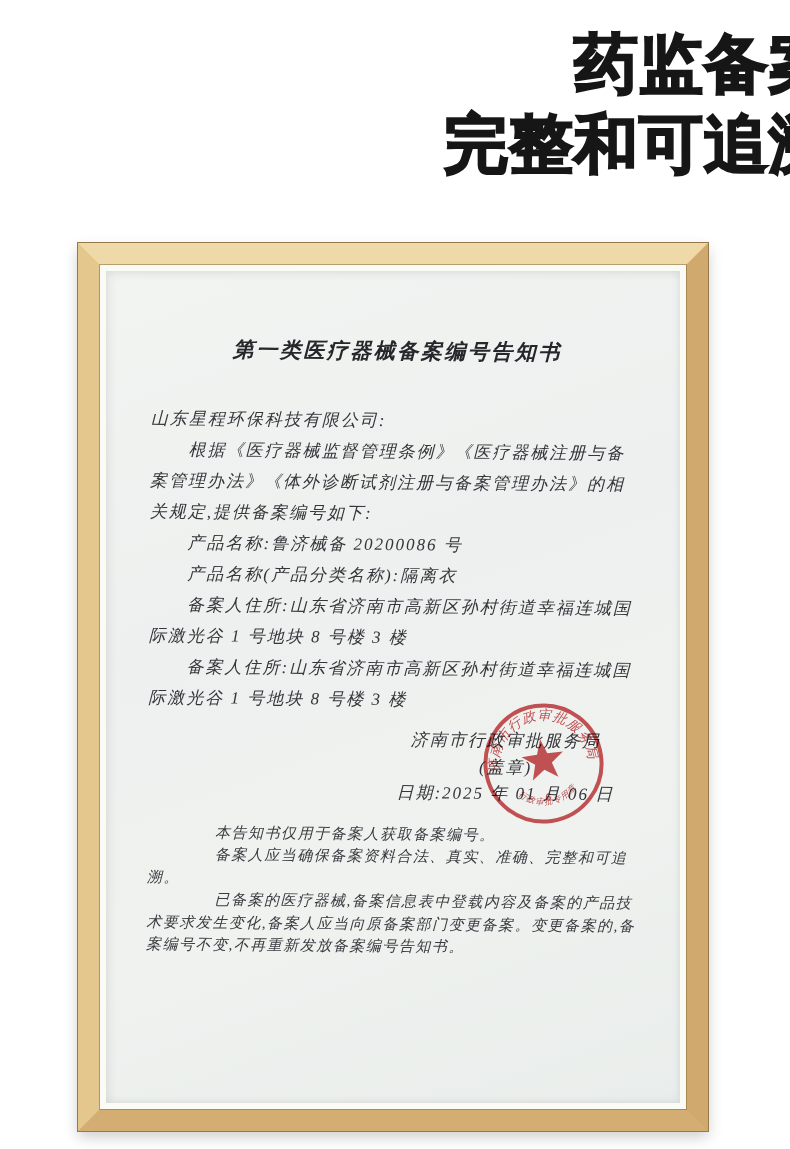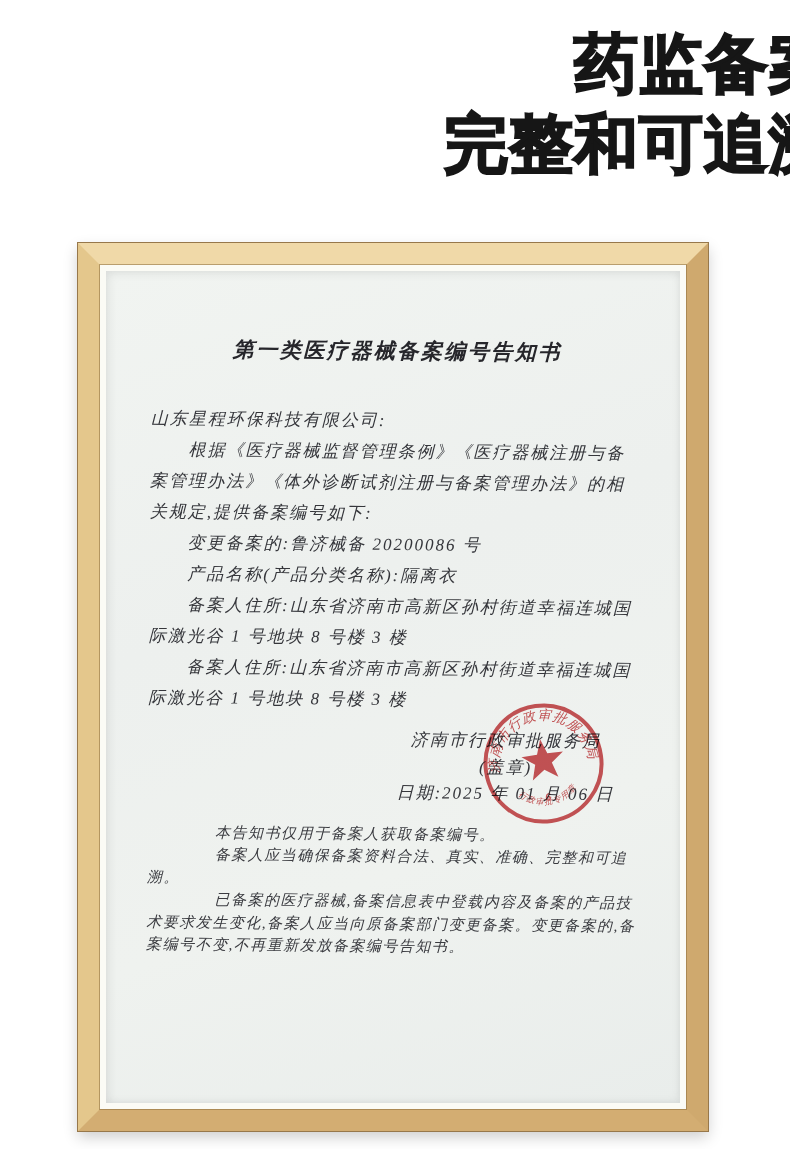--- a/index.html
+++ b/index.html
@@ -77,21 +77,21 @@
   <div class="mat">
     <div class="paper">
 
       <div class="doc">
         <h1 class="doc-title">第一类医疗器械备案编号告知书</h1>
 
         <p class="addressee">山东星程环保科技有限公司:</p>
 
         <p class="para">根据《医疗器械监督管理条例》《医疗器械注册与备案管理办法》《体外诊断试剂注册与备案管理办法》的相关规定,提供备案编号如下:</p>
 
-        <p class="para"><span>变更备案的:</span><span>鲁济械备 20200086 号</span></p>
+        <p class="para"><span>产品名称:</span><span>鲁济械备 20200086 号</span></p>
 
         <p class="para"><span>产品名称(产品分类名称):</span><span>隔离衣</span></p>
 
         <p class="para"><span>备案人住所:</span><span>山东省济南市高新区孙村街道幸福连城国际激光谷 1 号地块 8 号楼 3 楼</span></p>
 
         <p class="para"><span>备案人住所:</span><span>山东省济南市高新区孙村街道幸福连城国际激光谷 1 号地块 8 号楼 3 楼</span></p>
 
         <div class="sig">
           <div>济南市行政审批服务局</div>
           <div>(盖章)</div>

